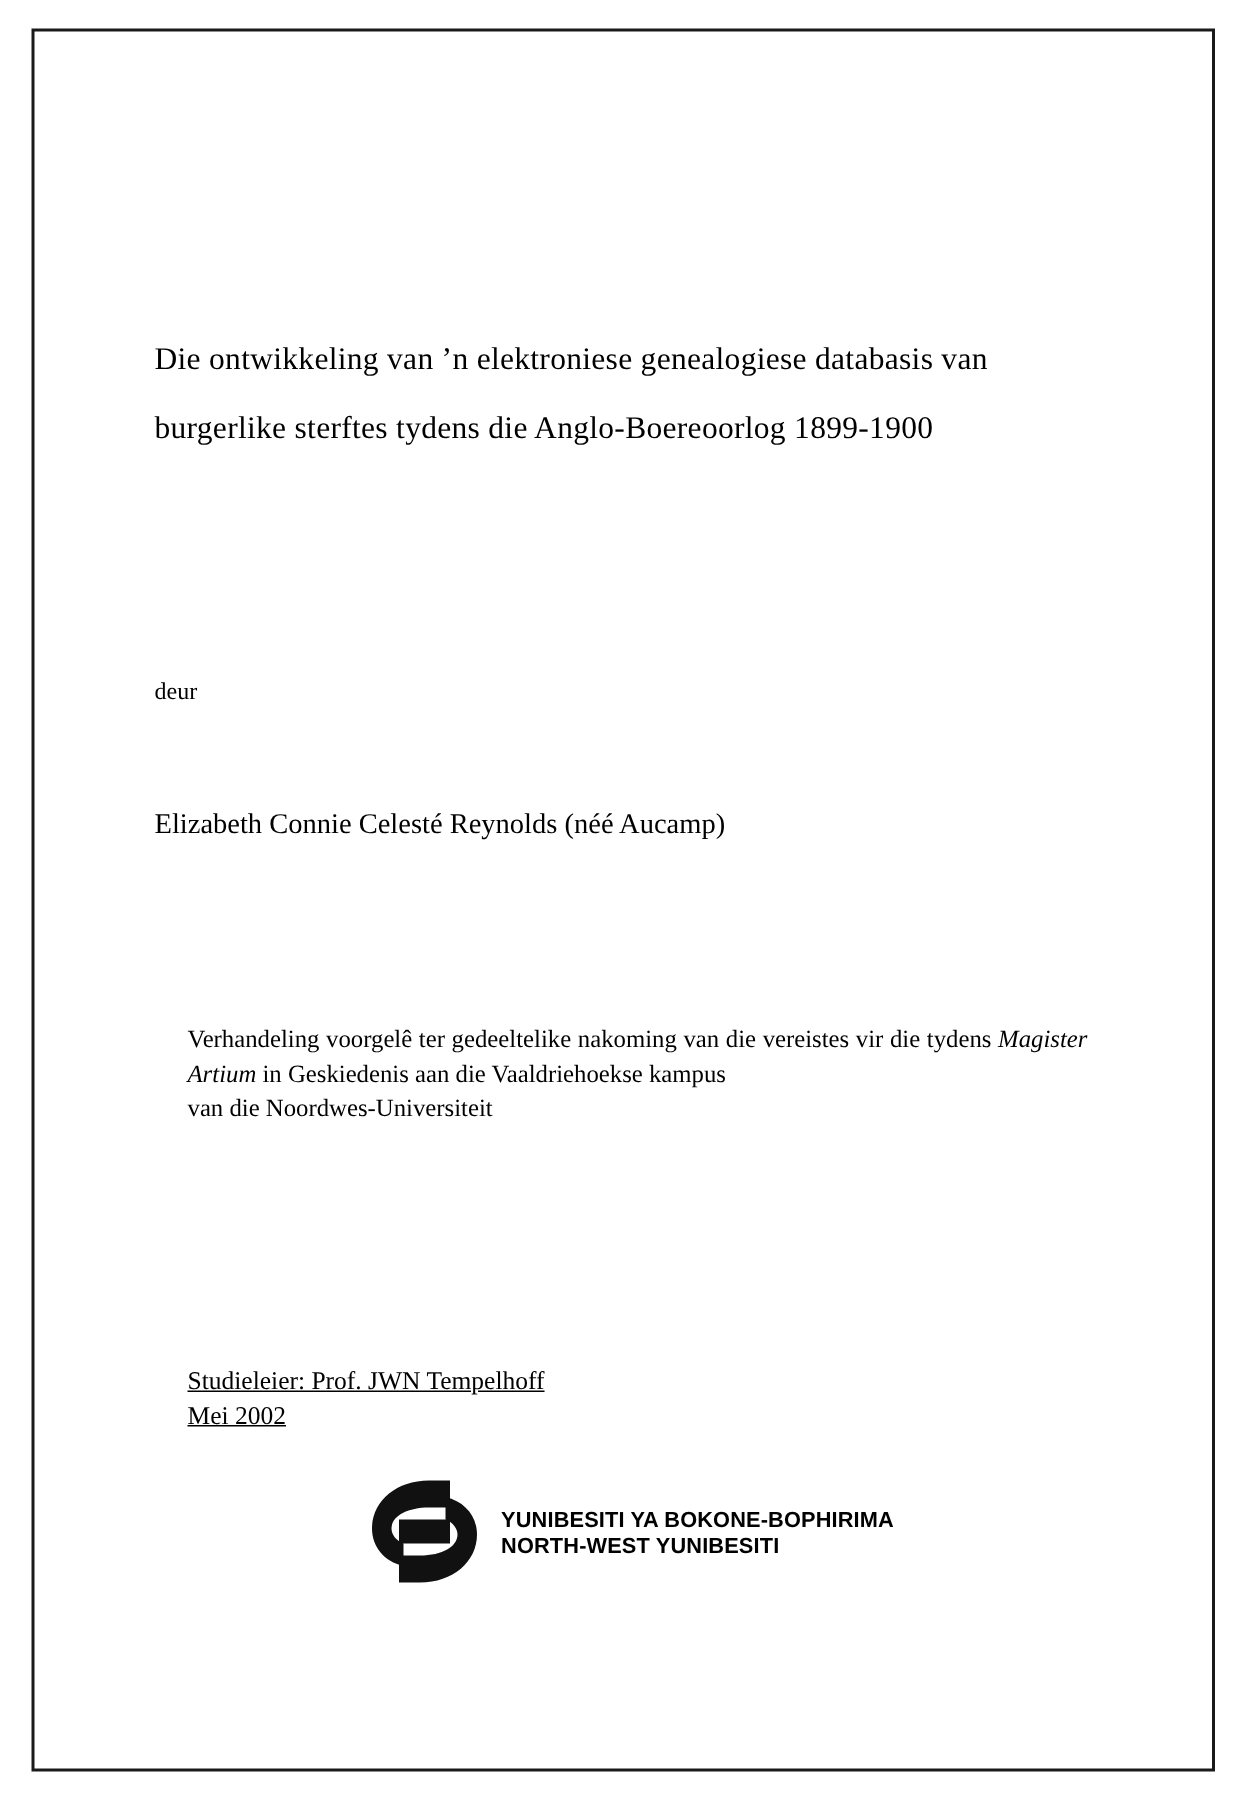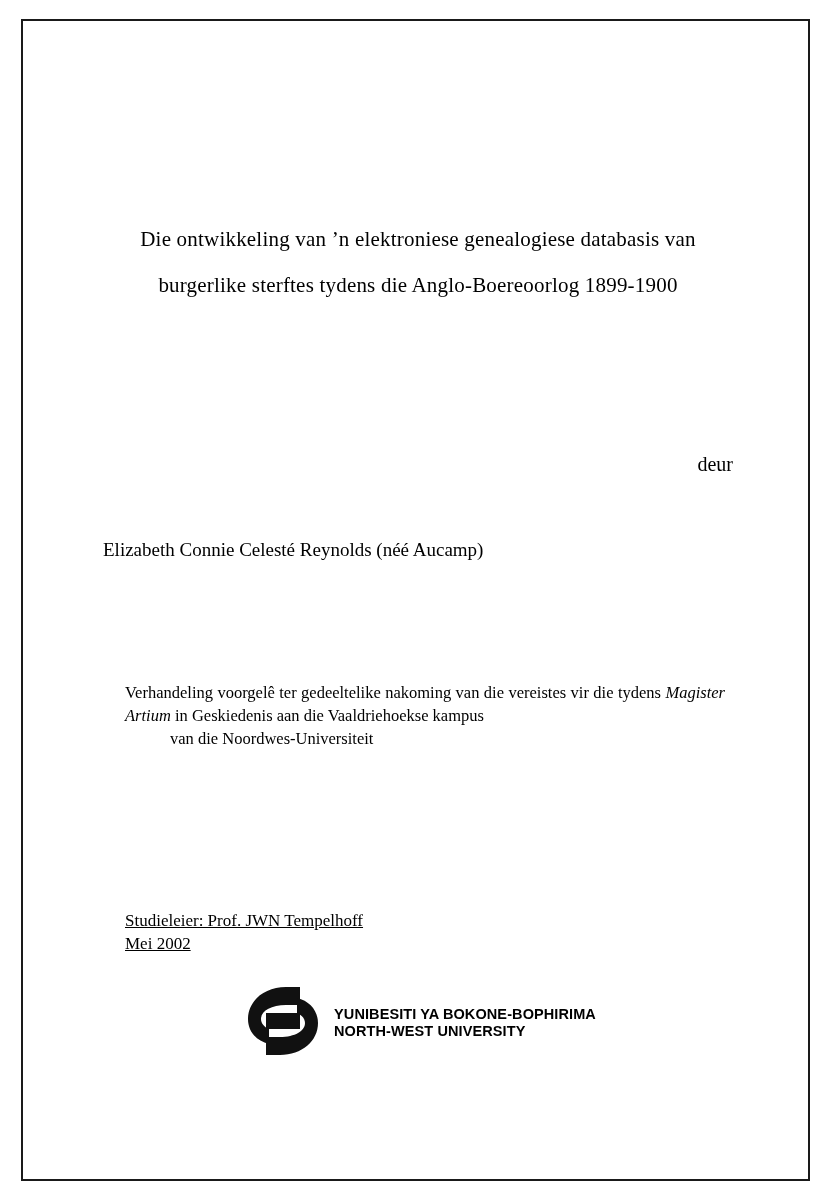--- a/index.html
+++ b/index.html
@@ -36,57 +36,55 @@
     left: 80px;
     top: 0;
     width: 630px;
     height: 100%;
   }
   .title-block {
     position: absolute;
     left: 0;
     top: 195px;
     width: 630px;
-    text-align: center;
     font-size: 21px;
     line-height: 46px;
     letter-spacing: 0.2px;
   }
   .title-line {
     display: block;
     white-space: nowrap;
   }
   .author-by {
     position: absolute;
     left: 0;
     top: 432px;
     width: 630px;
-    text-align: right;
-    font-size: 20px;
+    text-align: left;
+    font-size: 16px;
   }
   .author-name {
     position: absolute;
     left: 0;
     top: 518px;
     width: 630px;
     text-align: left;
     font-size: 19px;
   }
   .statement {
     position: absolute;
     left: 22px;
     top: 660px;
     width: 600px;
     font-size: 16.5px;
     line-height: 23px;
     text-align: justify;
   }
   .statement .no-justify {
     text-align: left;
-    margin-left: 45px;
   }
   .statement em {
     font-style: italic;
   }
   .supervisor {
     position: absolute;
     left: 22px;
     top: 888px;
     width: 600px;
     font-size: 17px;
@@ -155,19 +153,19 @@
         <div class="logo-mark">
           <svg width="86" height="76" viewBox="0 0 86 76" xmlns="http://www.w3.org/2000/svg">
 
             <path d="M46 4 C24 4 8 18 8 36 C8 48 16 58 29 61 L29 46 C24 44 21 40 21 36 C21 28 31 22 46 22 L60 22 L60 4 Z" fill="#111111"></path>
             <path d="M40 72 C62 72 78 58 78 40 C78 28 70 18 57 15 L57 30 C62 32 65 36 65 40 C65 48 55 54 40 54 L26 54 L26 72 Z" fill="#111111"></path>
             <rect x="26" y="30" width="34" height="16" fill="#111111"></rect>
           </svg>
         </div>
         <div class="logo-text">
           <span>YUNIBESITI YA BOKONE-BOPHIRIMA</span>
-          <span>NORTH-WEST UNIVERSITY</span>
+          <span>NORTH-WEST YUNIBESITI</span>
         </div>
       </div>
 
     </div>
   </div>
 </div>
 
 </body></html>

